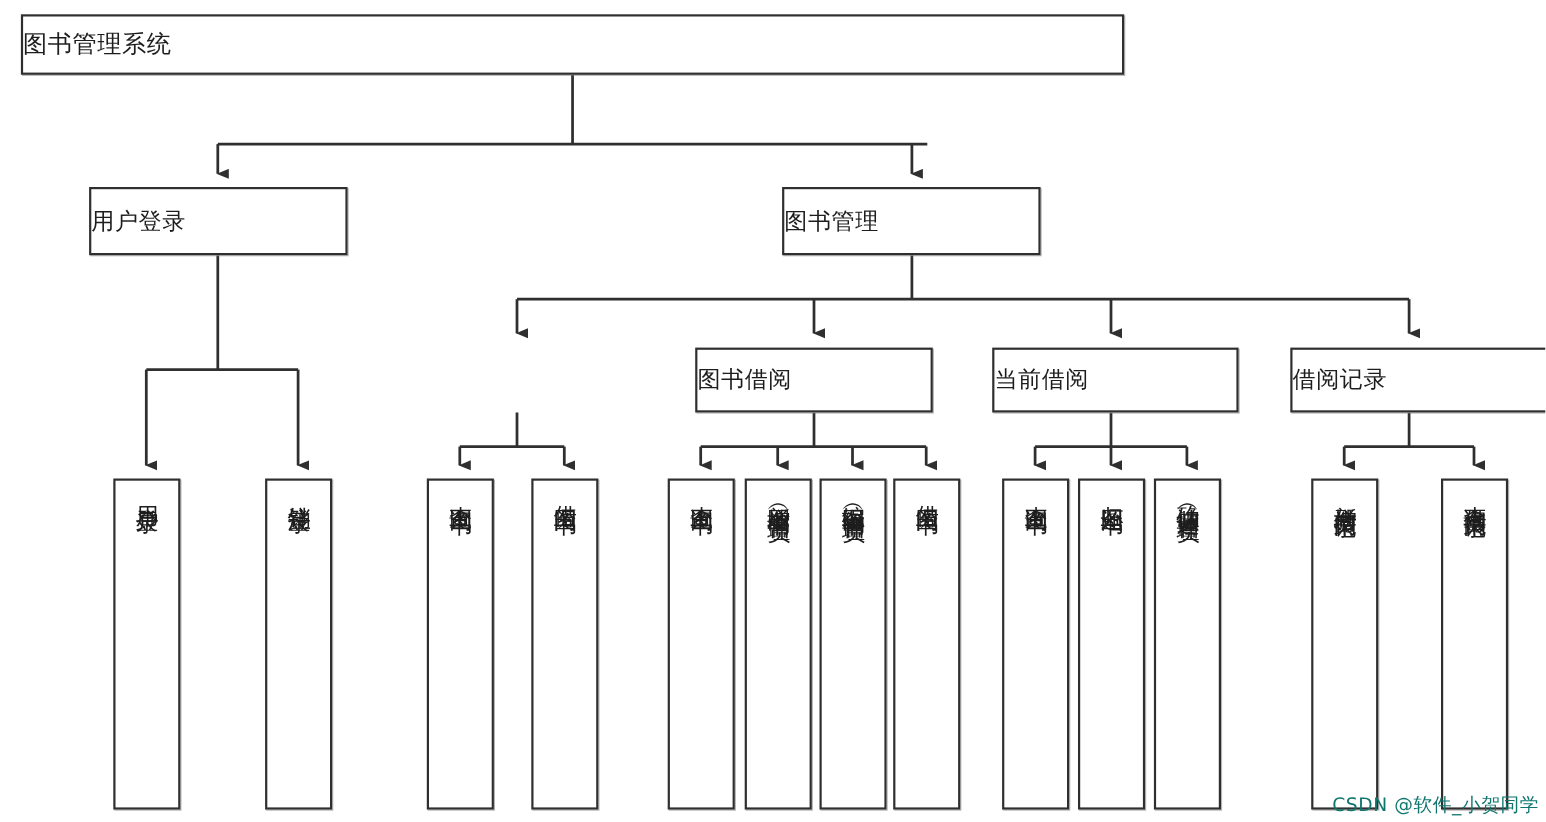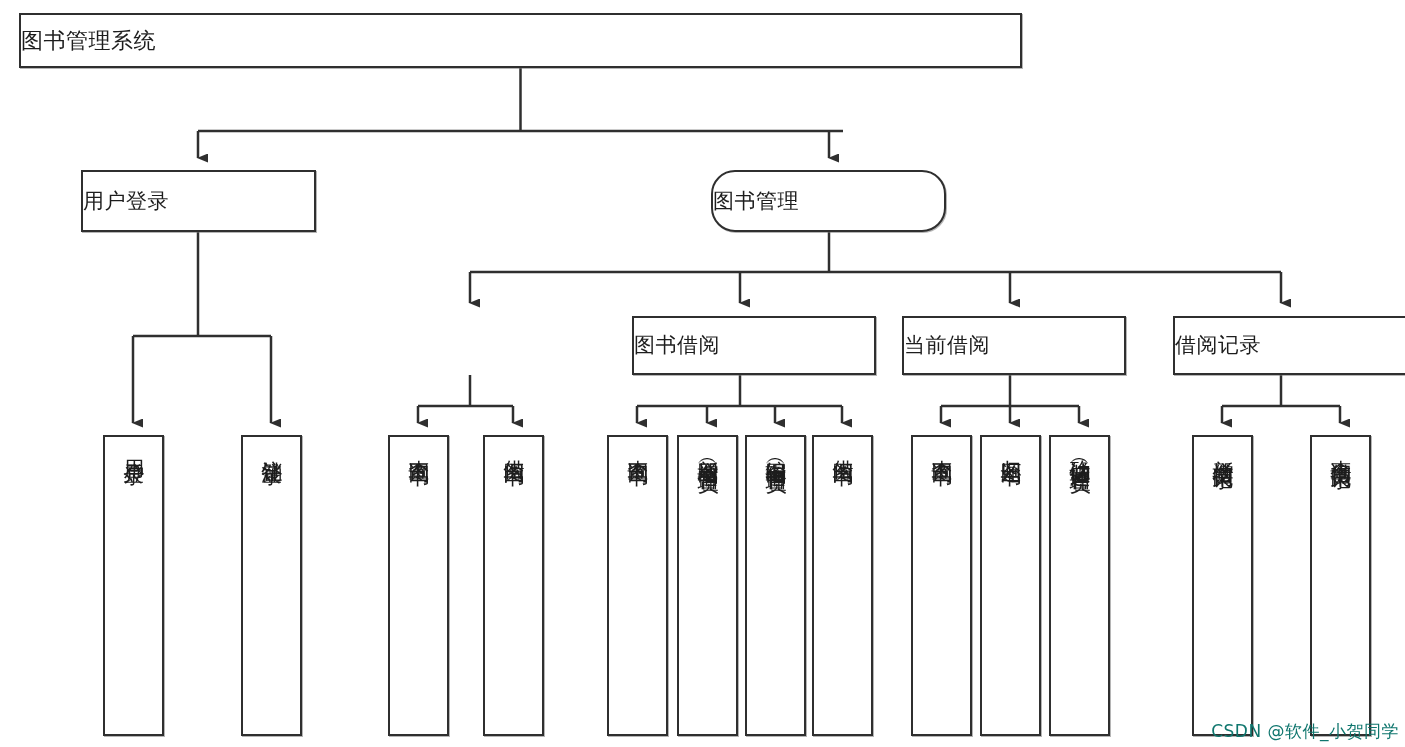--- a/index.html
+++ b/index.html
@@ -130,25 +130,25 @@
     </g>
   </svg>
 
   <div class="node horizontal root" style="left:19px; top:13px; width:1003px; height:55px;">
     <span class="node-label">图书管理系统</span>
   </div>
 
   <div class="node horizontal" style="left:81px; top:170px; width:235px; height:62px;">
     <span class="node-label">用户登录</span>
   </div>
-  <div class="node horizontal" style="left:711px; top:170px; width:235px; height:62px;border-radius:24px;">
+  <div class="node horizontal" style="left:711px; top:170px; width:235px; height:62px;">
     <span class="node-label">图书管理</span>
   </div>
 
-  <div class="node horizontal" style="left:632px; top:316px; width:244px; height:59px;">
+  <div class="node horizontal" style="left:632px; top:316px; width:216px; height:59px;">
     <span class="node-label">图书借阅</span>
   </div>
   <div class="node horizontal" style="left:902px; top:316px; width:224px; height:59px;">
     <span class="node-label">当前借阅</span>
   </div>
   <div class="node horizontal" style="left:1173px; top:316px; width:247px; height:59px;">
     <span class="node-label">借阅记录</span>
   </div>
 
   <div class="node vertical" style="left:103px; top:435px; width:61px; height:301px;">

